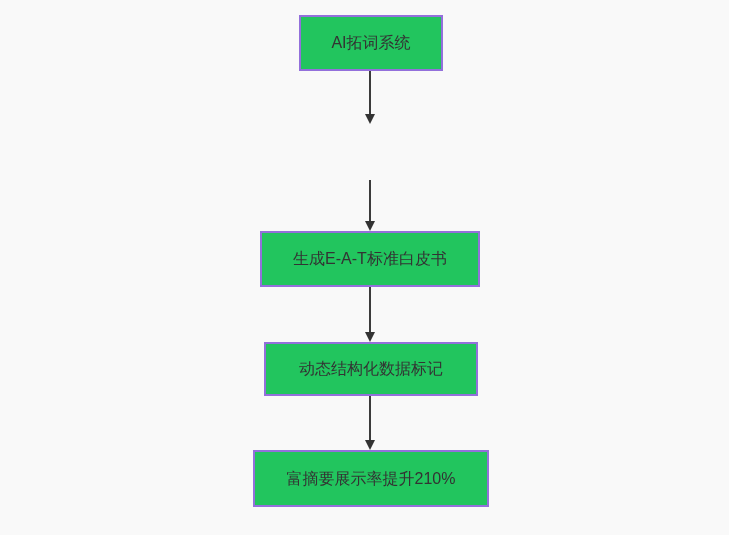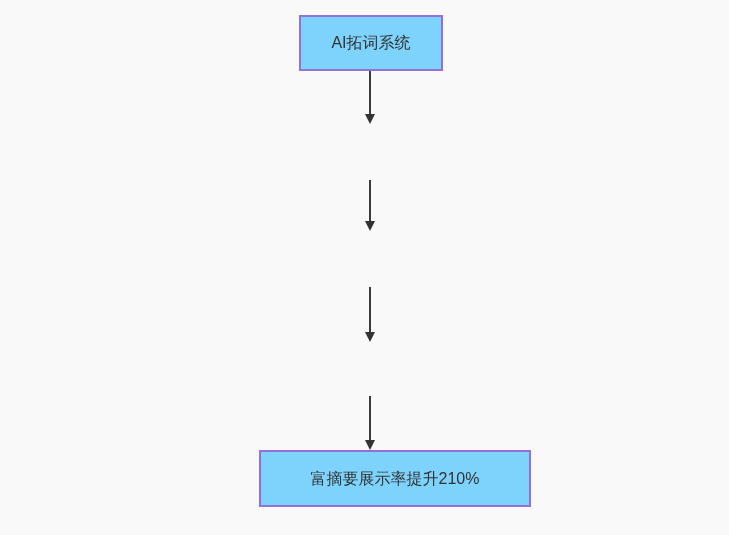--- a/index.html
+++ b/index.html
@@ -15,21 +15,21 @@
   }
   .canvas {
     position: relative;
     width: 729px;
     height: 535px;
     background: #f9f9f9;
   }
   .node {
     position: absolute;
     box-sizing: border-box;
-    background: #7dd3fc;
+    background: #22c55e;
     border: 2px solid #9370DB;
     color: #333333;
     font-size: 16px;
     display: flex;
     align-items: center;
     justify-content: center;
     text-align: center;
     line-height: 1.2;
     white-space: nowrap;
   }
@@ -44,21 +44,21 @@
     height: 0;
     border-left: 5px solid transparent;
     border-right: 5px solid transparent;
     border-top: 10px solid #333333;
   }
   
   .n1 { left: 299px; top: 15px;  width: 144px; height: 56px; }
   .n2 { left: 274px; top: 124px; width: 194px; height: 56px; }
   .n3 { left: 260px; top: 231px; width: 220px; height: 56px; }
   .n4 { left: 264px; top: 342px; width: 214px; height: 54px; }
-  .n5 { left: 253px; top: 450px; width: 272px; height: 57px; margin-left: 6px; }
+  .n5 { left: 253px; top: 450px; width: 236px; height: 57px; }
   
   .e1l { left: 369px; top: 71px;  height: 44px; }
   .e1h { left: 365px; top: 114px; }
   .e2l { left: 369px; top: 180px; height: 42px; }
   .e2h { left: 365px; top: 221px; }
   .e3l { left: 369px; top: 287px; height: 46px; }
   .e3h { left: 365px; top: 332px; }
   .e4l { left: 369px; top: 396px; height: 45px; }
   .e4h { left: 365px; top: 440px; }
 </style>
@@ -69,23 +69,25 @@
 
   <div class="node n1">AI拓词系统</div>
 
   <div class="edge-line e1l"></div>
   <div class="edge-head e1h"></div>
 
 
   <div class="edge-line e2l"></div>
   <div class="edge-head e2h"></div>
 
+  <div class="node n3">生成E-A-T标准白皮书</div>
 
   <div class="edge-line e3l"></div>
   <div class="edge-head e3h"></div>
 
+  <div class="node n4">动态结构化数据标记</div>
 
   <div class="edge-line e4l"></div>
   <div class="edge-head e4h"></div>
 
   <div class="node n5">富摘要展示率提升210%</div>
 
 </div>
 
 </body></html>

